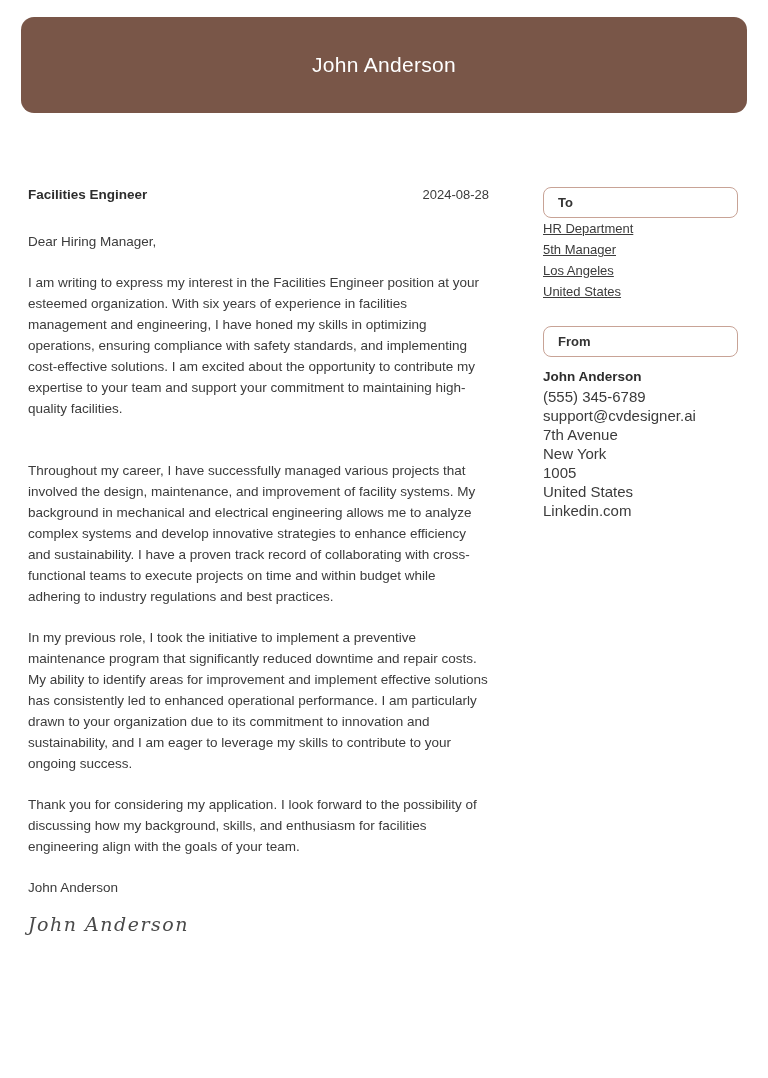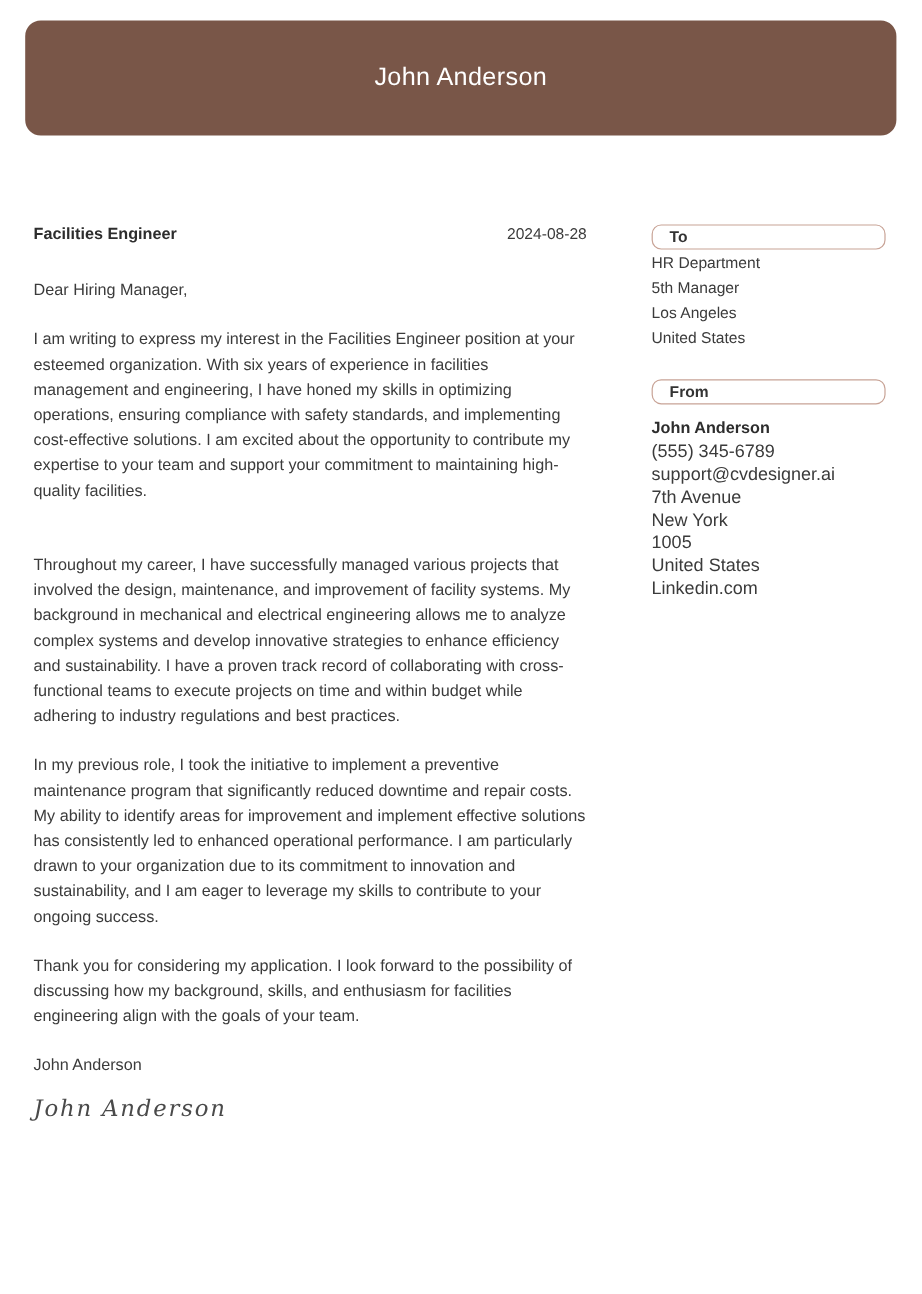--- a/index.html
+++ b/index.html
@@ -73,21 +73,21 @@
     margin-top: 15px;
     font-family: "DejaVu Serif", serif;
     font-style: italic;
     font-size: 19px;
     color: #4a4a4a;
     letter-spacing: 1.5px;
   }
   .addr-box {
     border: 1px solid #c8a396;
     border-radius: 8px;
-    height: 21px;
+    height: 31px;
     display: flex;
     align-items: center;
     padding-left: 14px;
     background: #ffffff;
   }
   .addr-box .label {
     font-size: 13px;
     font-weight: 700;
     color: #333333;
   }
@@ -95,20 +95,21 @@
     margin-top: 10px;
     font-size: 13.5px;
     font-weight: 700;
     color: #2d2d2d;
     line-height: 21px;
   }
   .to-lines div {
     font-size: 13px;
     line-height: 21px;
     color: #3b3b3b;
+    text-decoration: underline;
   }
   .from-box { margin-top: 24px; }
   .from-name { line-height: 20px; margin-top: 10px; }
   .from-lines div {
     font-size: 15px;
     line-height: 19px;
     color: #3b3b3b;
   }
 </style>
 </head>

